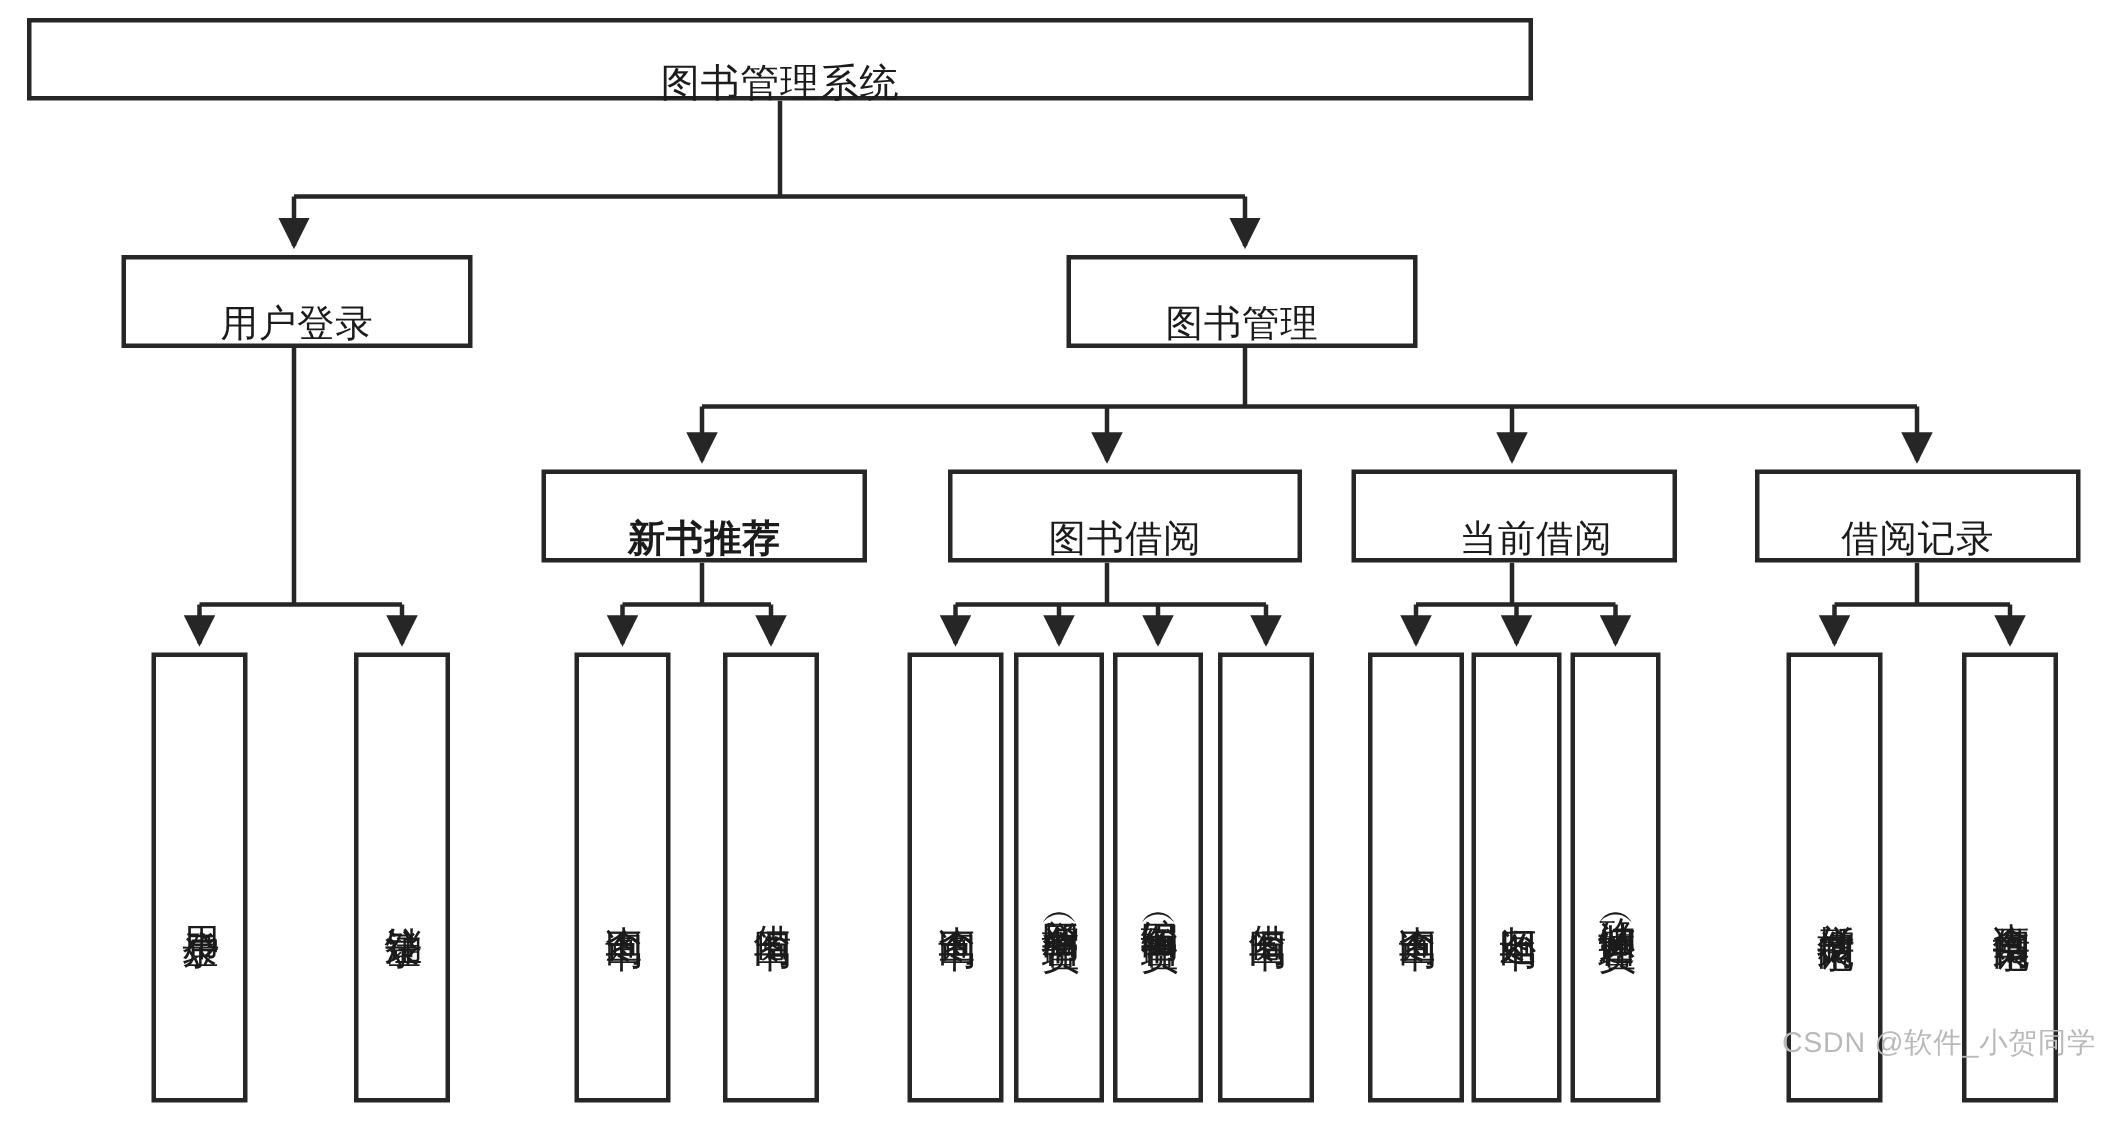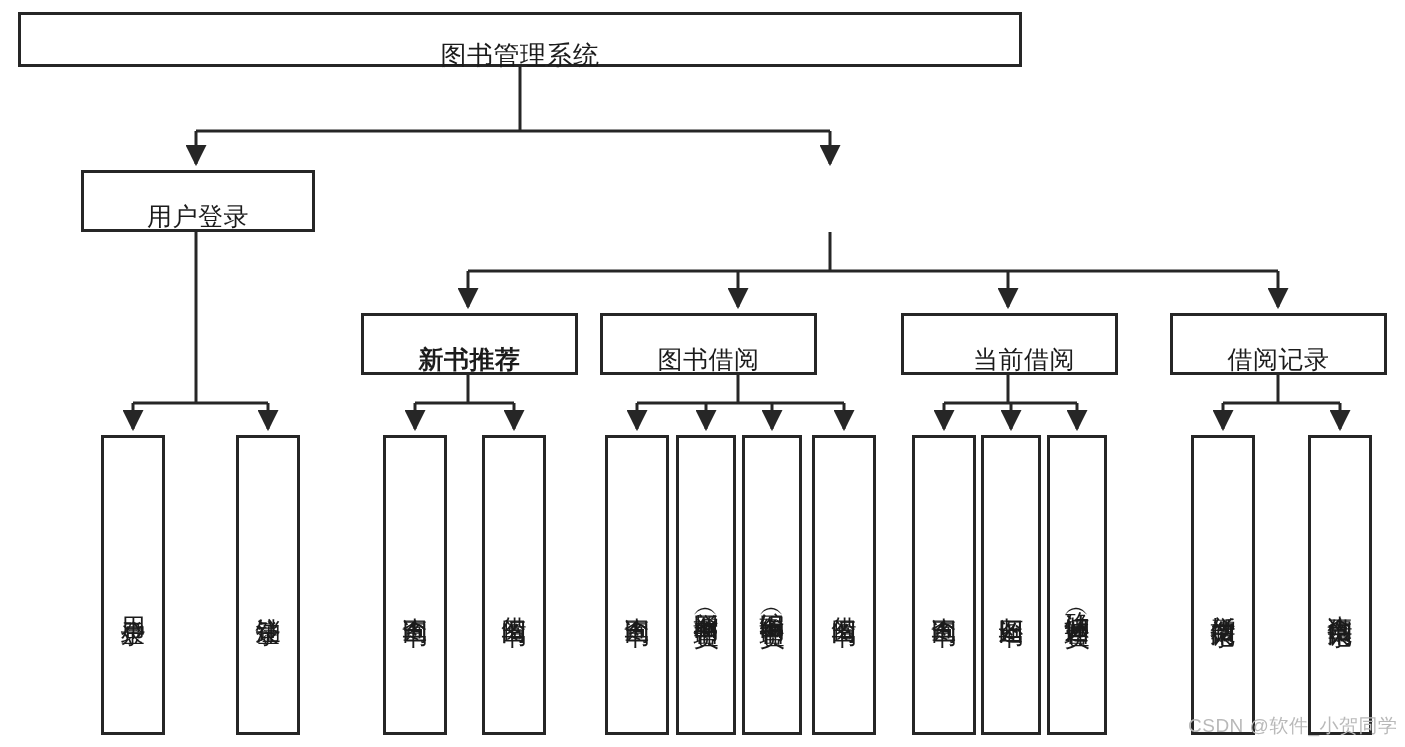--- a/index.html
+++ b/index.html
@@ -62,21 +62,21 @@
     writing-mode: vertical-rl;
     text-orientation: upright;
     font-size: 25px;
     line-height: 1.0;
     letter-spacing: 2px;
     max-height: 100%;
   }
   #watermark {
     position: absolute;
     left: 1188px;
-    top: 713px;
+    top: 682px;
     font-size: 19px;
     color: #b9b9b9;
     white-space: nowrap;
     z-index: 5;
     letter-spacing: 0.5px;
   }
 </style>
 </head>
 <body>
 
@@ -132,25 +132,28 @@
     </g>
   </svg>
 
   <div class="node horiz root" style="left:18px; top:12px; width:1004px; height:55px;">
     <span class="label">图书管理系统</span>
   </div>
 
   <div class="node horiz" style="left:81px; top:170px; width:234px; height:62px;">
     <span class="label">用户登录</span>
   </div>
+  <div class="node horiz" style="left:711px; top:170px; width:234px; height:62px;">
+    <span class="label">图书管理</span>
+  </div>
 
   <div class="node horiz" style="left:361px; top:313px; width:217px; height:62px;font-weight:bold;">
     <span class="label">新书推荐</span>
   </div>
-  <div class="node horiz" style="left:600px; top:313px; width:217px; height:62px;">
+  <div class="node horiz" style="left:632px; top:313px; width:236px; height:62px;">
     <span class="label">图书借阅</span>
   </div>
   <div class="node horiz" style="left:901px; top:313px; width:217px; height:62px;padding-left:29px;">
     <span class="label">当前借阅</span>
   </div>
   <div class="node horiz" style="left:1170px; top:313px; width:217px; height:62px;text-align:center;">
     <span class="label">借阅记录</span>
   </div>
 
   <div class="node leaf" style="left:101px; top:435px; width:64px; height:300px;">

